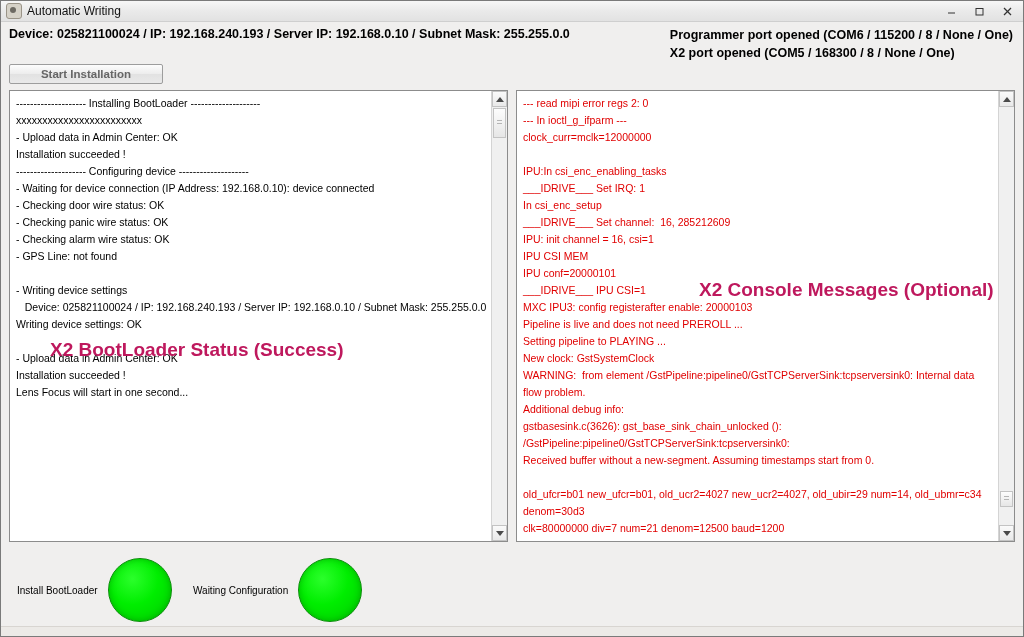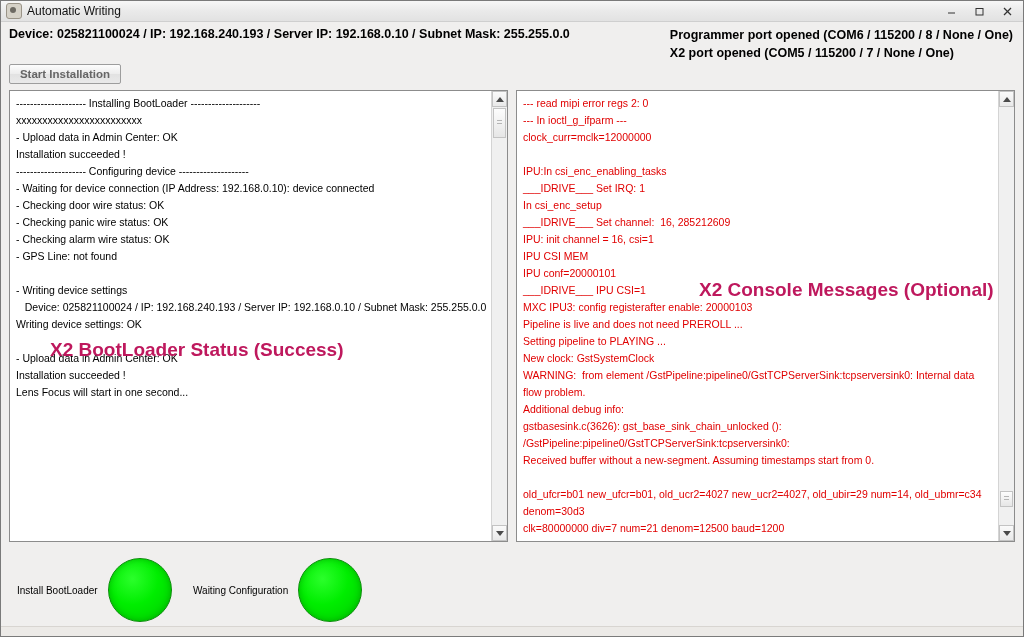--- a/index.html
+++ b/index.html
@@ -99,21 +99,21 @@
     color: #000;
     white-space: nowrap;
     line-height: 18px;
   }
 
   
   .btn-row {
     padding: 2px 0 4px 8px;
   }
   .install-btn {
-    width: 112px;
+    width: 154px;
     height: 20px;
     background: linear-gradient(to bottom, #fdfdfd 0%, #ededed 48%, #e2e2e2 52%, #e9e9e9 100%);
     border: 1px solid #9d9d9d;
     border-radius: 2px;
     font-family: "Liberation Sans", sans-serif;
     font-size: 11.5px;
     font-weight: bold;
     color: #666;
     text-align: center;
     line-height: 18px;
@@ -273,21 +273,21 @@
             <line x1="9" y1="2" x2="2" y2="9" stroke="#333" stroke-width="1.2"></line>
           </svg>
       </div>
     </div>
   </div>
 
   <div class="info-bar">
     <div class="dev-line">Device: 025821100024 / IP: 192.168.240.193 / Server IP: 192.168.0.10 / Subnet Mask: 255.255.0.0</div>
     <div class="port-lines">
       <div class="port-line">Programmer port opened (COM6 / 115200 / 8 / None / One)</div>
-      <div class="port-line">X2 port opened (COM5 / 115200 / 7 / None / One)</div>
+      <div class="port-line">X2 port opened (COM5 / 168300 / 8 / None / One)</div>
     </div>
   </div>
 
   <div class="btn-row">
     <div class="install-btn">Start Installation</div>
   </div>
 
   <div class="panels">
 
     <div class="panel">

